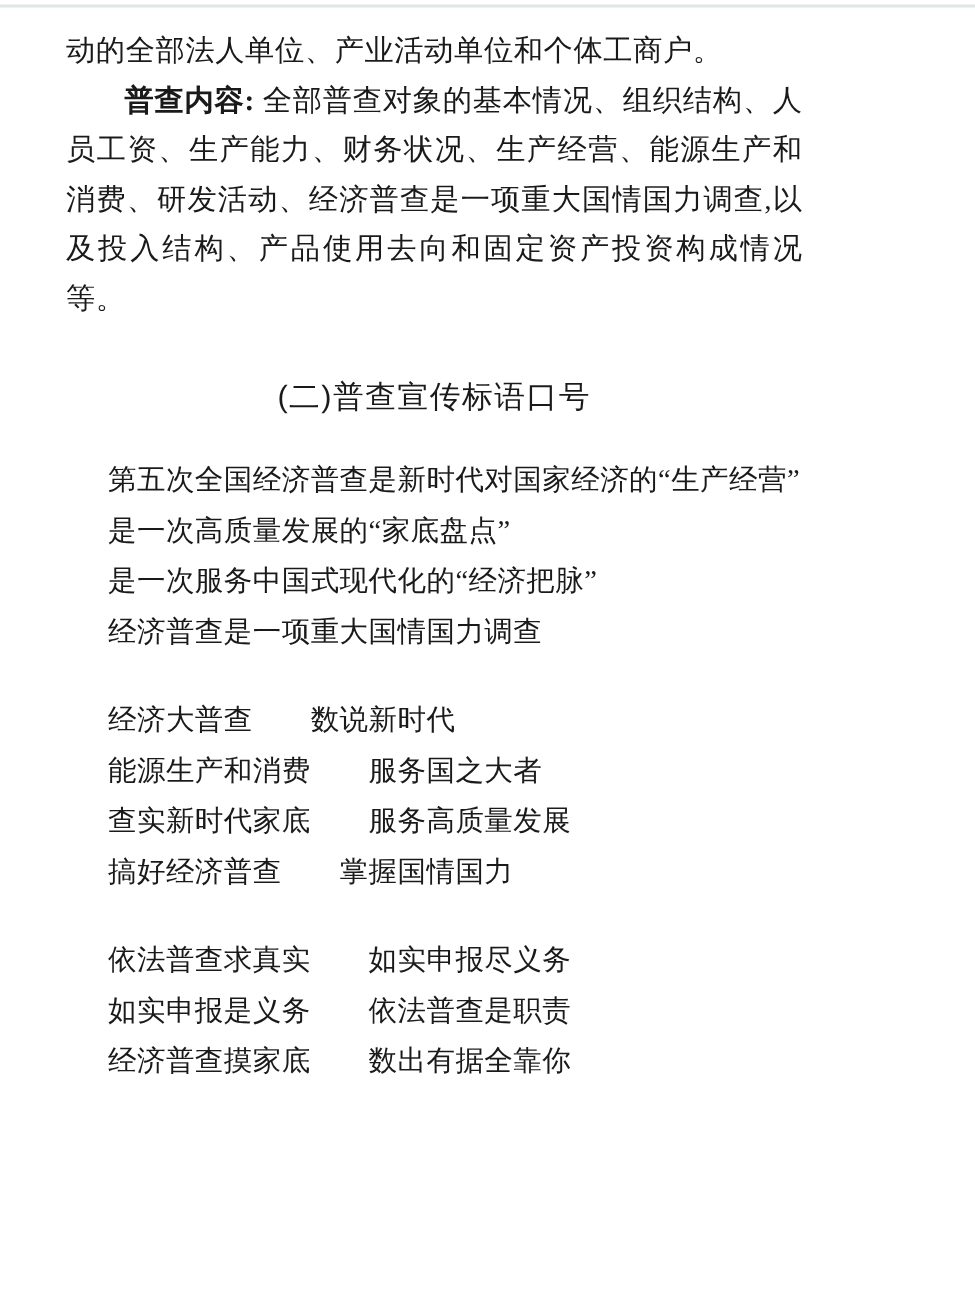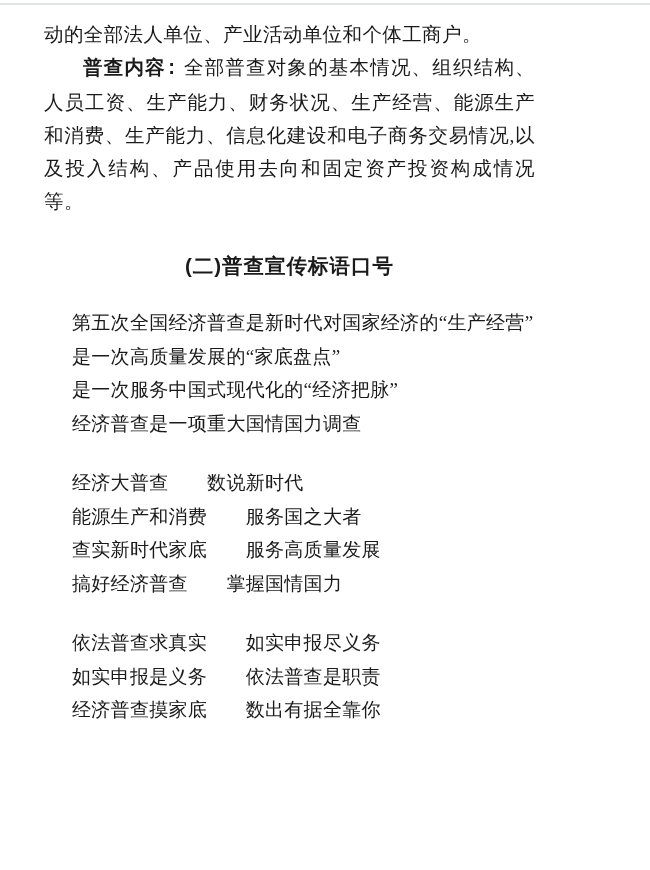--- a/index.html
+++ b/index.html
@@ -36,26 +36,25 @@
     letter-spacing: 0.4px;
     text-align: justify;
     margin: 0;
     text-justify: inter-ideograph;
   }
   .para.indent {
     text-indent: 2em;
   }
   .lead {
     font-weight: bold;
-    font-family: Liberation Mono, monospace;
   }
   .section-title {
     text-align: center;
     font-size: 20.5px;
-    font-weight: bold;
+    font-weight: normal;
     letter-spacing: 1px;
     margin: 34px 0 26px 0;
     font-family: "Liberation Sans", "DejaVu Sans", sans-serif;
   }
   .slogan-block {
     padding-left: 28px;
   }
   .slogan-line {
     font-size: 19px;
     line-height: 33.5px;
@@ -71,21 +70,21 @@
 
 <div class="page">
 
   <div class="top-rule"></div>
 
   <p class="para">
     <span>动的全部法人单位、产业活动单位和个体工商户。</span>
   </p>
 
   <p class="para indent">
-    <span class="lead">普查内容:</span><span> 全部普查对象的基本情况、组织结构、人员工资、生产能力、财务状况、生产经营、能源生产和消费、生产能力、信息化建设和电子商务交易情况,以及投入结构、产品使用去向和固定资产投资构成情况等。</span>
+    <span class="lead">普查内容:</span><span> 全部普查对象的基本情况、组织结构、人员工资、生产能力、财务状况、生产经营、能源生产和消费、研发活动、经济普查是一项重大国情国力调查,以及投入结构、产品使用去向和固定资产投资构成情况等。</span>
   </p>
 
   <h2 class="section-title">(二)普查宣传标语口号</h2>
 
   <div class="slogan-block">
 
     <div class="slogan-group">
       <div class="slogan-line">第五次全国经济普查是新时代对国家经济的“生产经营”</div>
       <div class="slogan-line">是一次高质量发展的“家底盘点”</div>
       <div class="slogan-line">是一次服务中国式现代化的“经济把脉”</div>

